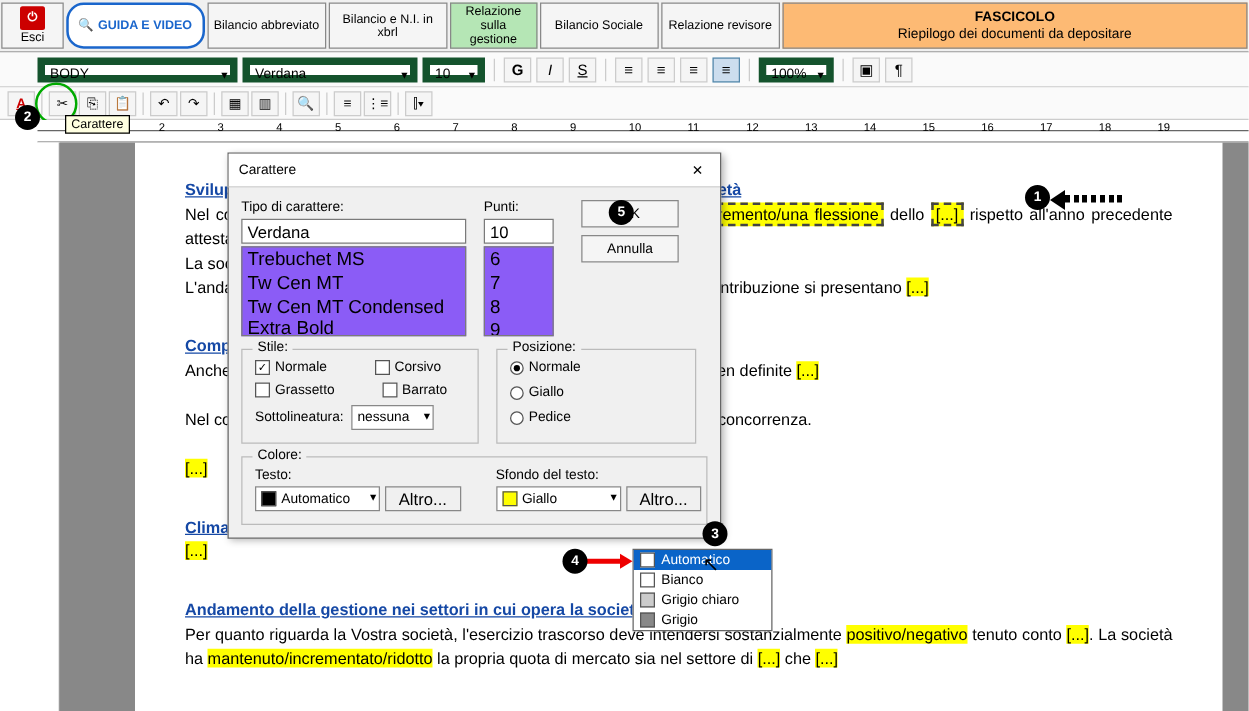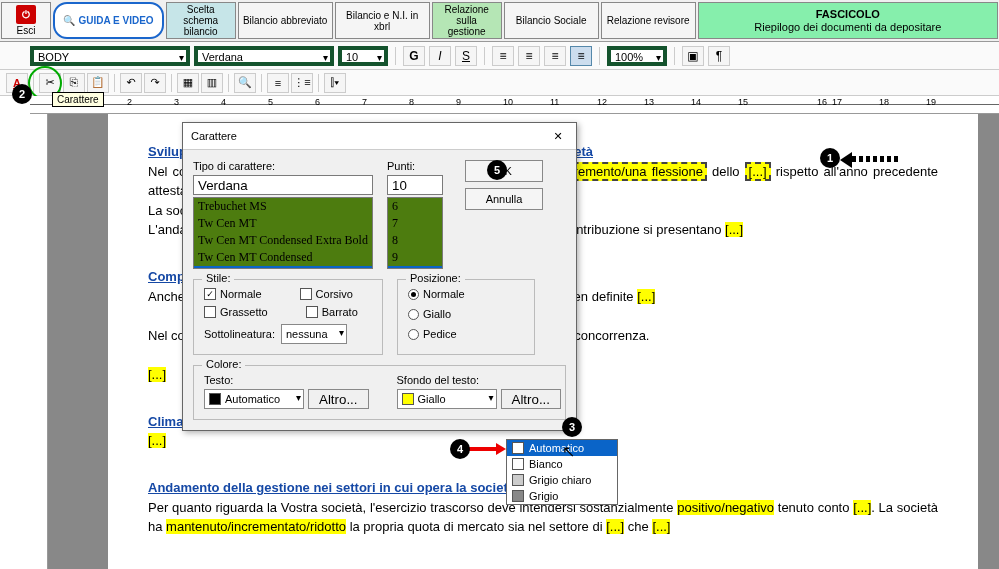--- a/index.html
+++ b/index.html
@@ -5,27 +5,27 @@
 * { box-sizing: border-box; margin: 0; padding: 0; }
 body { font-family: Verdana, sans-serif; font-size: 11px; background: #fff; overflow: hidden; width: 999px; height: 569px; position: relative; }
 
 
 .top-toolbar { display: flex; align-items: stretch; height: 42px; border-bottom: 1px solid #999; background: #f0f0f0; }
 .top-btn { border: 1px solid #888; margin: 2px 1px; padding: 2px 4px; font-size: 10px; display: flex; flex-direction: column; align-items: center; justify-content: center; text-align: center; line-height: 1.1; background: #f5f5f5; }
 .top-btn.esci { width: 50px; }
 .top-btn.guida { background: #fff; color: #1a66cc; font-weight: bold; border: 2px solid #1a66cc; border-radius: 14px; padding: 4px 8px; flex-direction: row; gap: 3px; }
 .top-btn.scelta { background: #c6e5e8; width: 70px; }
 .top-btn.relgest { background: #b5e6b5; width: 70px; }
-.top-btn.fascicolo { background: #86efac; flex: 1; font-size: 11px; }
+.top-btn.fascicolo { background: #fdba74; flex: 1; font-size: 11px; }
 .top-btn.plain { width: 95px; }
 .esci-icon { width: 20px; height: 20px; background: #c00; color: #fff; display: flex; align-items: center; justify-content: center; font-weight: bold; border-radius: 2px; margin-bottom: 1px; }
 
 
 .format-bar { display: flex; align-items: center; height: 28px; padding: 2px 30px; gap: 4px; border-bottom: 1px solid #ccc; background: #fafafa; }
-.dd { border: 4px solid #14532d; background: #fff; height: 20px; padding: 1px 14px 1px 4px; font-size: 11px; position: relative; }
+.dd { border: 6px solid #14532d; background: #fff; height: 20px; padding: 1px 14px 1px 4px; font-size: 11px; position: relative; }
 .dd::after { content: "▾"; position: absolute; right: 2px; top: 2px; font-size: 10px; }
 .dd.body { width: 160px; }
 .dd.font { width: 140px; }
 .dd.size { width: 50px; }
 .dd.zoom { width: 60px; }
 .ib { width: 22px; height: 20px; border: 1px solid #ccc; background: #f5f5f5; display: flex; align-items: center; justify-content: center; font-size: 12px; }
 .ib.bold { font-weight: bold; }
 .ib.italic { font-style: italic; }
 .ib.under { text-decoration: underline; }
 .ib.active { background: #cde; border-color: #58a; }
@@ -56,21 +56,21 @@
 
 .dialog { position: absolute; left: 182px; top: 122px; width: 395px; background: #f0f0f0; border: 1px solid #666; z-index: 30; box-shadow: 2px 2px 6px rgba(0,0,0,.3); }
 .dlg-title { display: flex; justify-content: space-between; align-items: center; padding: 4px 8px; background: #fff; border-bottom: 1px solid #ccc; }
 .dlg-close { width: 20px; height: 18px; display: flex; align-items: center; justify-content: center; }
 .dlg-body { padding: 10px; font-size: 11px; }
 .dlg-row { display: flex; gap: 14px; }
 .dlg-col { display: flex; flex-direction: column; }
 .lbl { margin-bottom: 3px; }
 .txt-in { border: 1px solid #7a7a7a; background: #fff; padding: 2px 4px; height: 20px; width: 180px; }
 .txt-in.size { width: 56px; }
-.listbox { border: 1px solid #7a7a7a; background: #4d7c0f; width: 180px; height: 72px; overflow: hidden; margin-top: 2px; font-size: 12px; font-family: Liberation Serif, serif; }
+.listbox { border: 1px solid #7a7a7a; background: #8b5cf6; width: 180px; height: 72px; overflow: hidden; margin-top: 2px; font-size: 15px; }
 .listbox.size { width: 56px; }
 .listbox div { padding: 1px 4px; }
 .listbox .sel { background: #0a64c8; color: #fff; }
 .dlg-btn { width: 78px; height: 22px; border: 1px solid #888; background: #f5f5f5; margin-bottom: 6px; display: flex; align-items: center; justify-content: center; }
 .group { border: 1px solid #bbb; padding: 8px 10px 10px; margin-top: 10px; position: relative; }
 .group-title { position: absolute; top: -8px; left: 8px; background: #f0f0f0; padding: 0 4px; }
 .chk-row { display: flex; gap: 38px; margin-bottom: 6px; }
 .chk { display: flex; align-items: center; gap: 4px; }
 .chkbox { width: 12px; height: 12px; border: 1px solid #555; background: #fff; display: inline-flex; align-items: center; justify-content: center; font-size: 9px; }
 .rad { width: 11px; height: 11px; border: 1px solid #555; border-radius: 50%; background: #fff; display: inline-flex; align-items: center; justify-content: center; }
@@ -102,21 +102,20 @@
 
 <div class="top-toolbar">
   <div class="top-btn esci">
     <span class="esci-icon">⏻</span>
     <span>Esci</span>
   </div>
   <div class="top-btn guida">
     <span>🔍</span>
     <span>GUIDA E VIDEO</span>
   </div>
-  <div class="top-btn scelta">Scelta schema bilancio</div>
   <div class="top-btn plain">Bilancio abbreviato</div>
   <div class="top-btn plain">Bilancio e N.I. in xbrl</div>
   <div class="top-btn relgest">Relazione sulla gestione</div>
   <div class="top-btn plain">Bilancio Sociale</div>
   <div class="top-btn plain">Relazione revisore</div>
   <div class="top-btn fascicolo">
     <b>FASCICOLO</b>
     <span>Riepilogo dei documenti da depositare</span>
   </div>
 </div>
@@ -175,21 +174,21 @@
   <span class="ruler-num" style="left:285px">6</span>
   <span class="ruler-num" style="left:332px">7</span>
   <span class="ruler-num" style="left:379px">8</span>
   <span class="ruler-num" style="left:426px">9</span>
   <span class="ruler-num" style="left:473px">10</span>
   <span class="ruler-num" style="left:520px">11</span>
   <span class="ruler-num" style="left:567px">12</span>
   <span class="ruler-num" style="left:614px">13</span>
   <span class="ruler-num" style="left:661px">14</span>
   <span class="ruler-num" style="left:708px">15</span>
-  <span class="ruler-num" style="left:787px">16</span>
+  <span class="ruler-num" style="left:755px">16</span>
   <span class="ruler-num" style="left:802px">17</span>
   <span class="ruler-num" style="left:849px">18</span>
   <span class="ruler-num" style="left:896px">19</span>
 </div>
 <div class="ruler-v"></div>
 
 <div class="doc-area">
   <div class="page">
     <div class="doc-text">
       <div class="heading">Sviluppo della domanda e andamento dei mercati in cui opera la società</div>
@@ -276,21 +275,21 @@
           <label class="chk">
               <span class="chkbox"></span>
               <span>Barrato</span>
             </label>
         </div>
         <div style="display:flex;align-items:center;gap:6px;margin-top:4px">
           <span>Sottolineatura:</span>
           <div class="color-dd" style="width:66px">nessuna</div>
         </div>
       </div>
-      <div class="group" style="width:138px">
+      <div class="group" style="width:160px">
         <span class="group-title">Posizione:</span>
         <label class="chk" style="margin-bottom:8px">
             <span class="rad sel"></span>
             <span>Normale</span>
           </label>
         <label class="chk" style="margin-bottom:8px">
             <span class="rad"></span>
             <span>Giallo</span>
           </label>
         <label class="chk">

